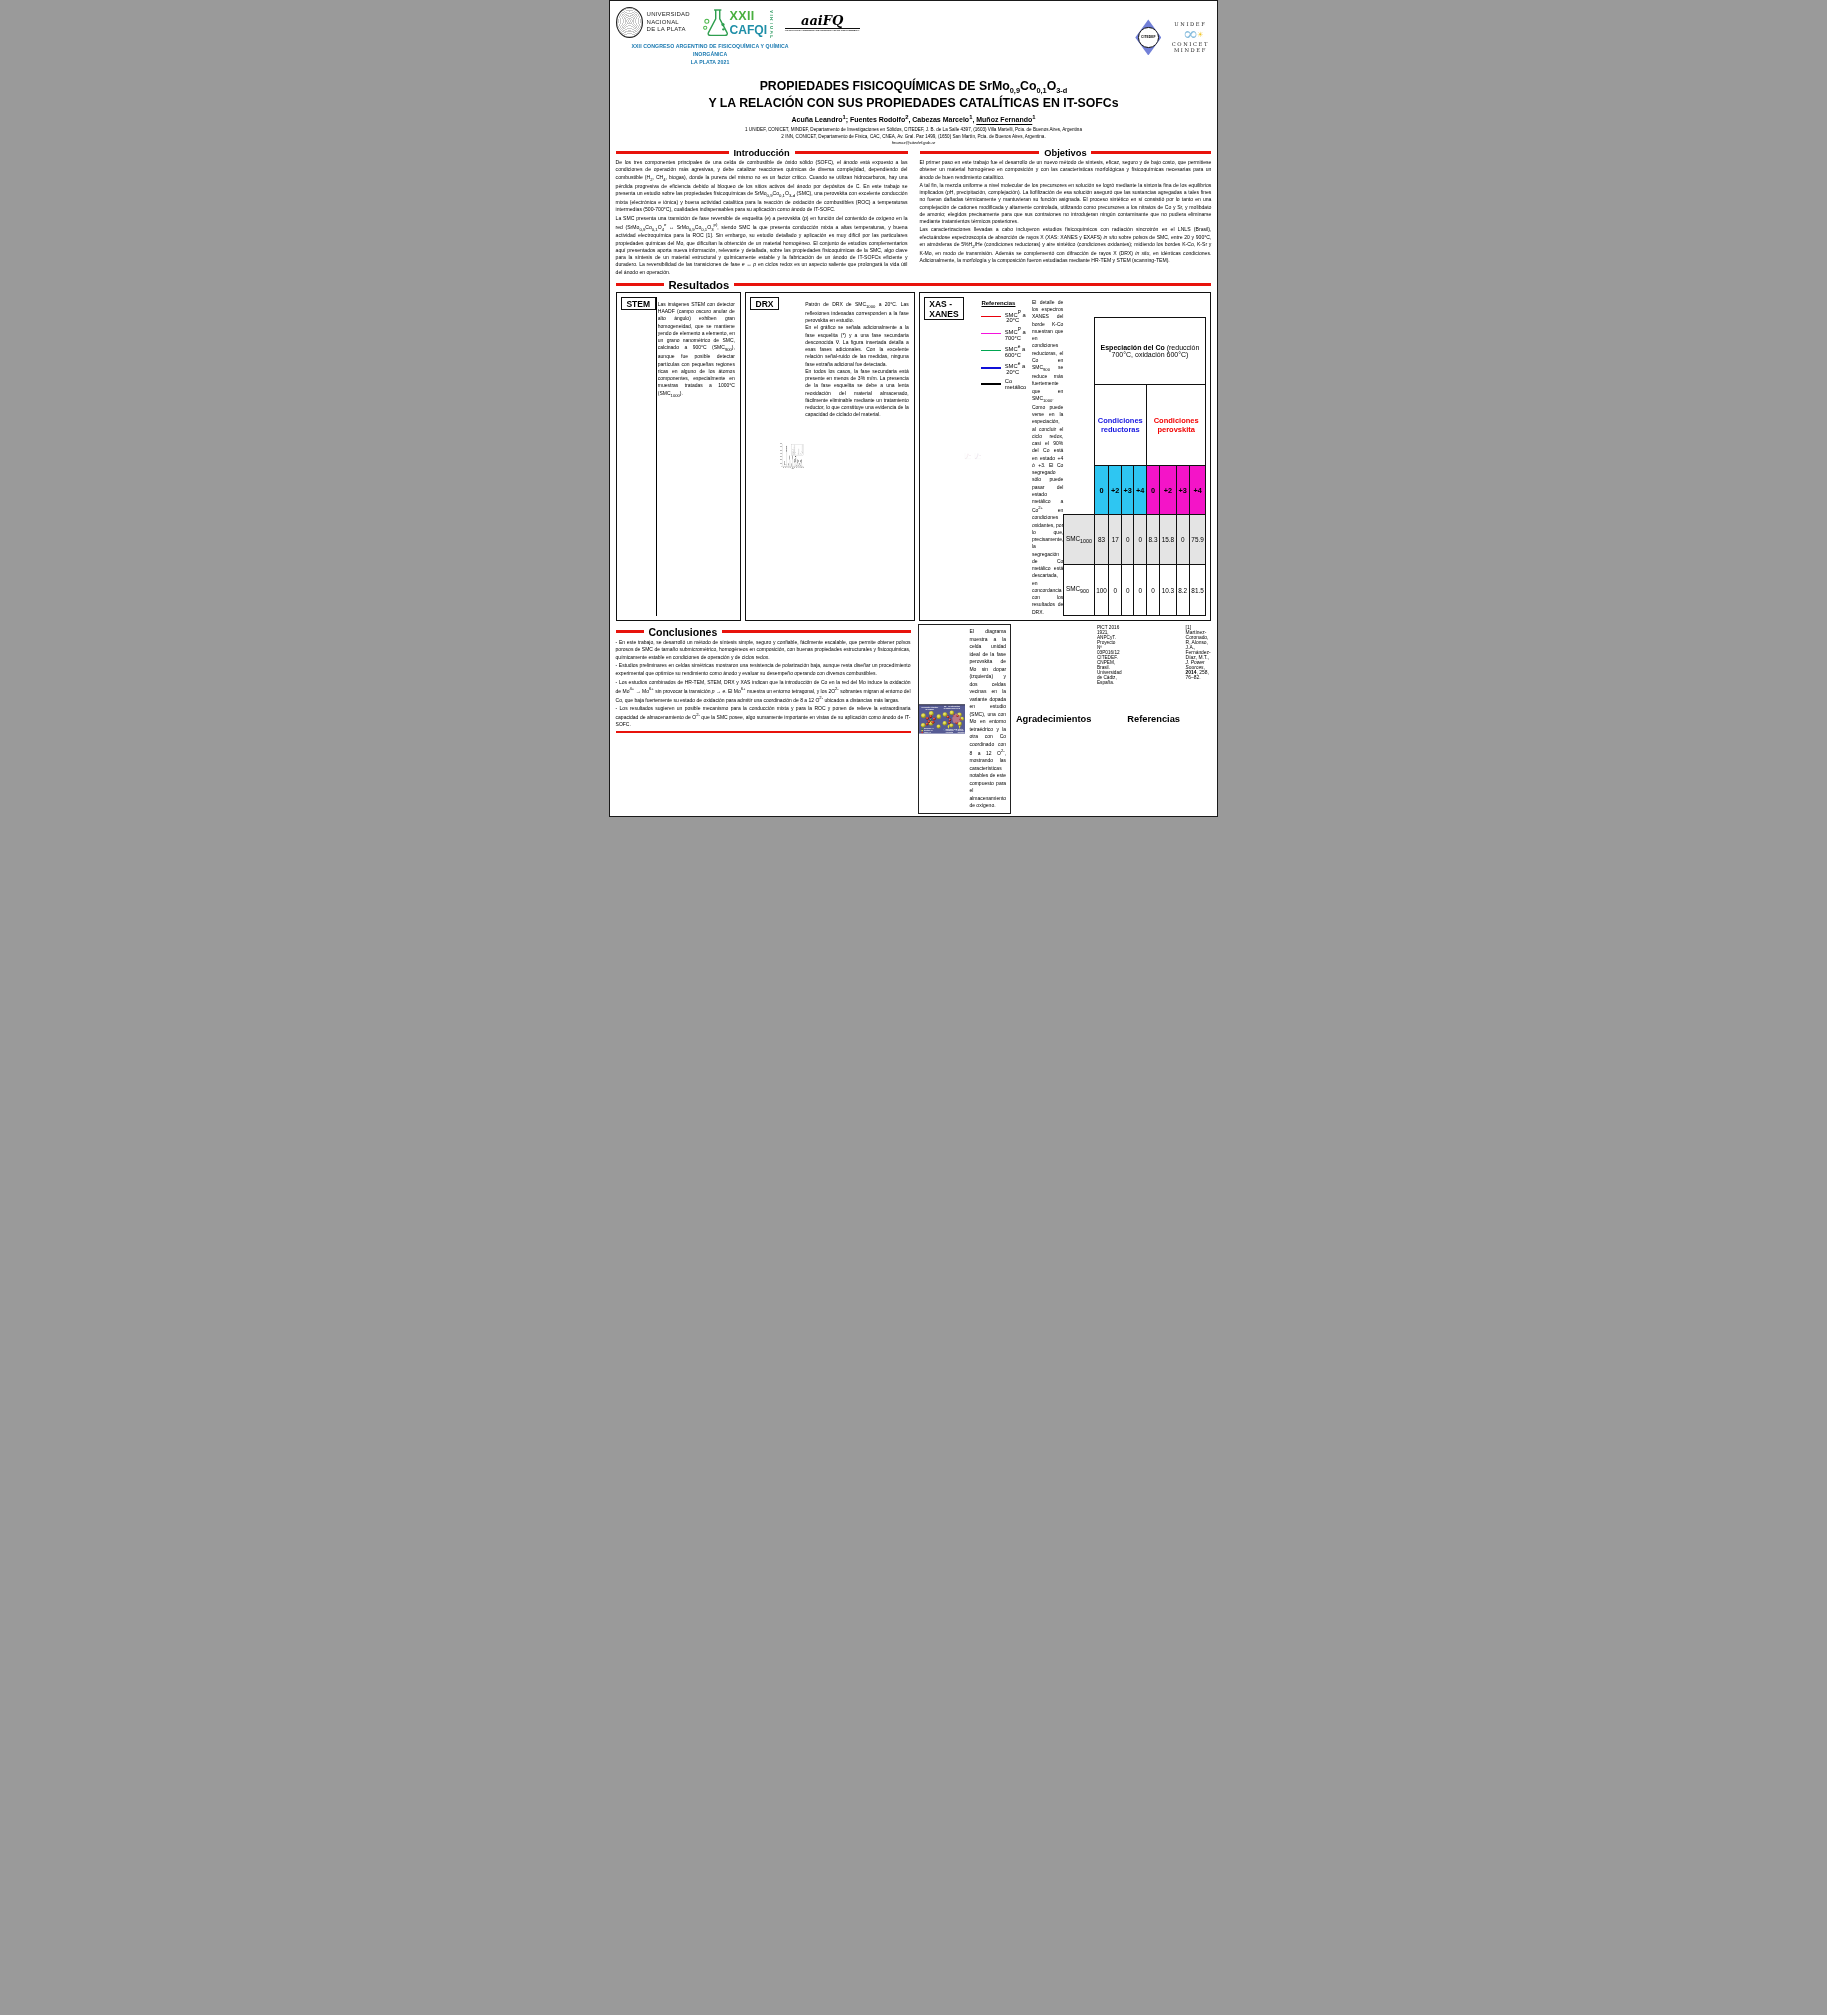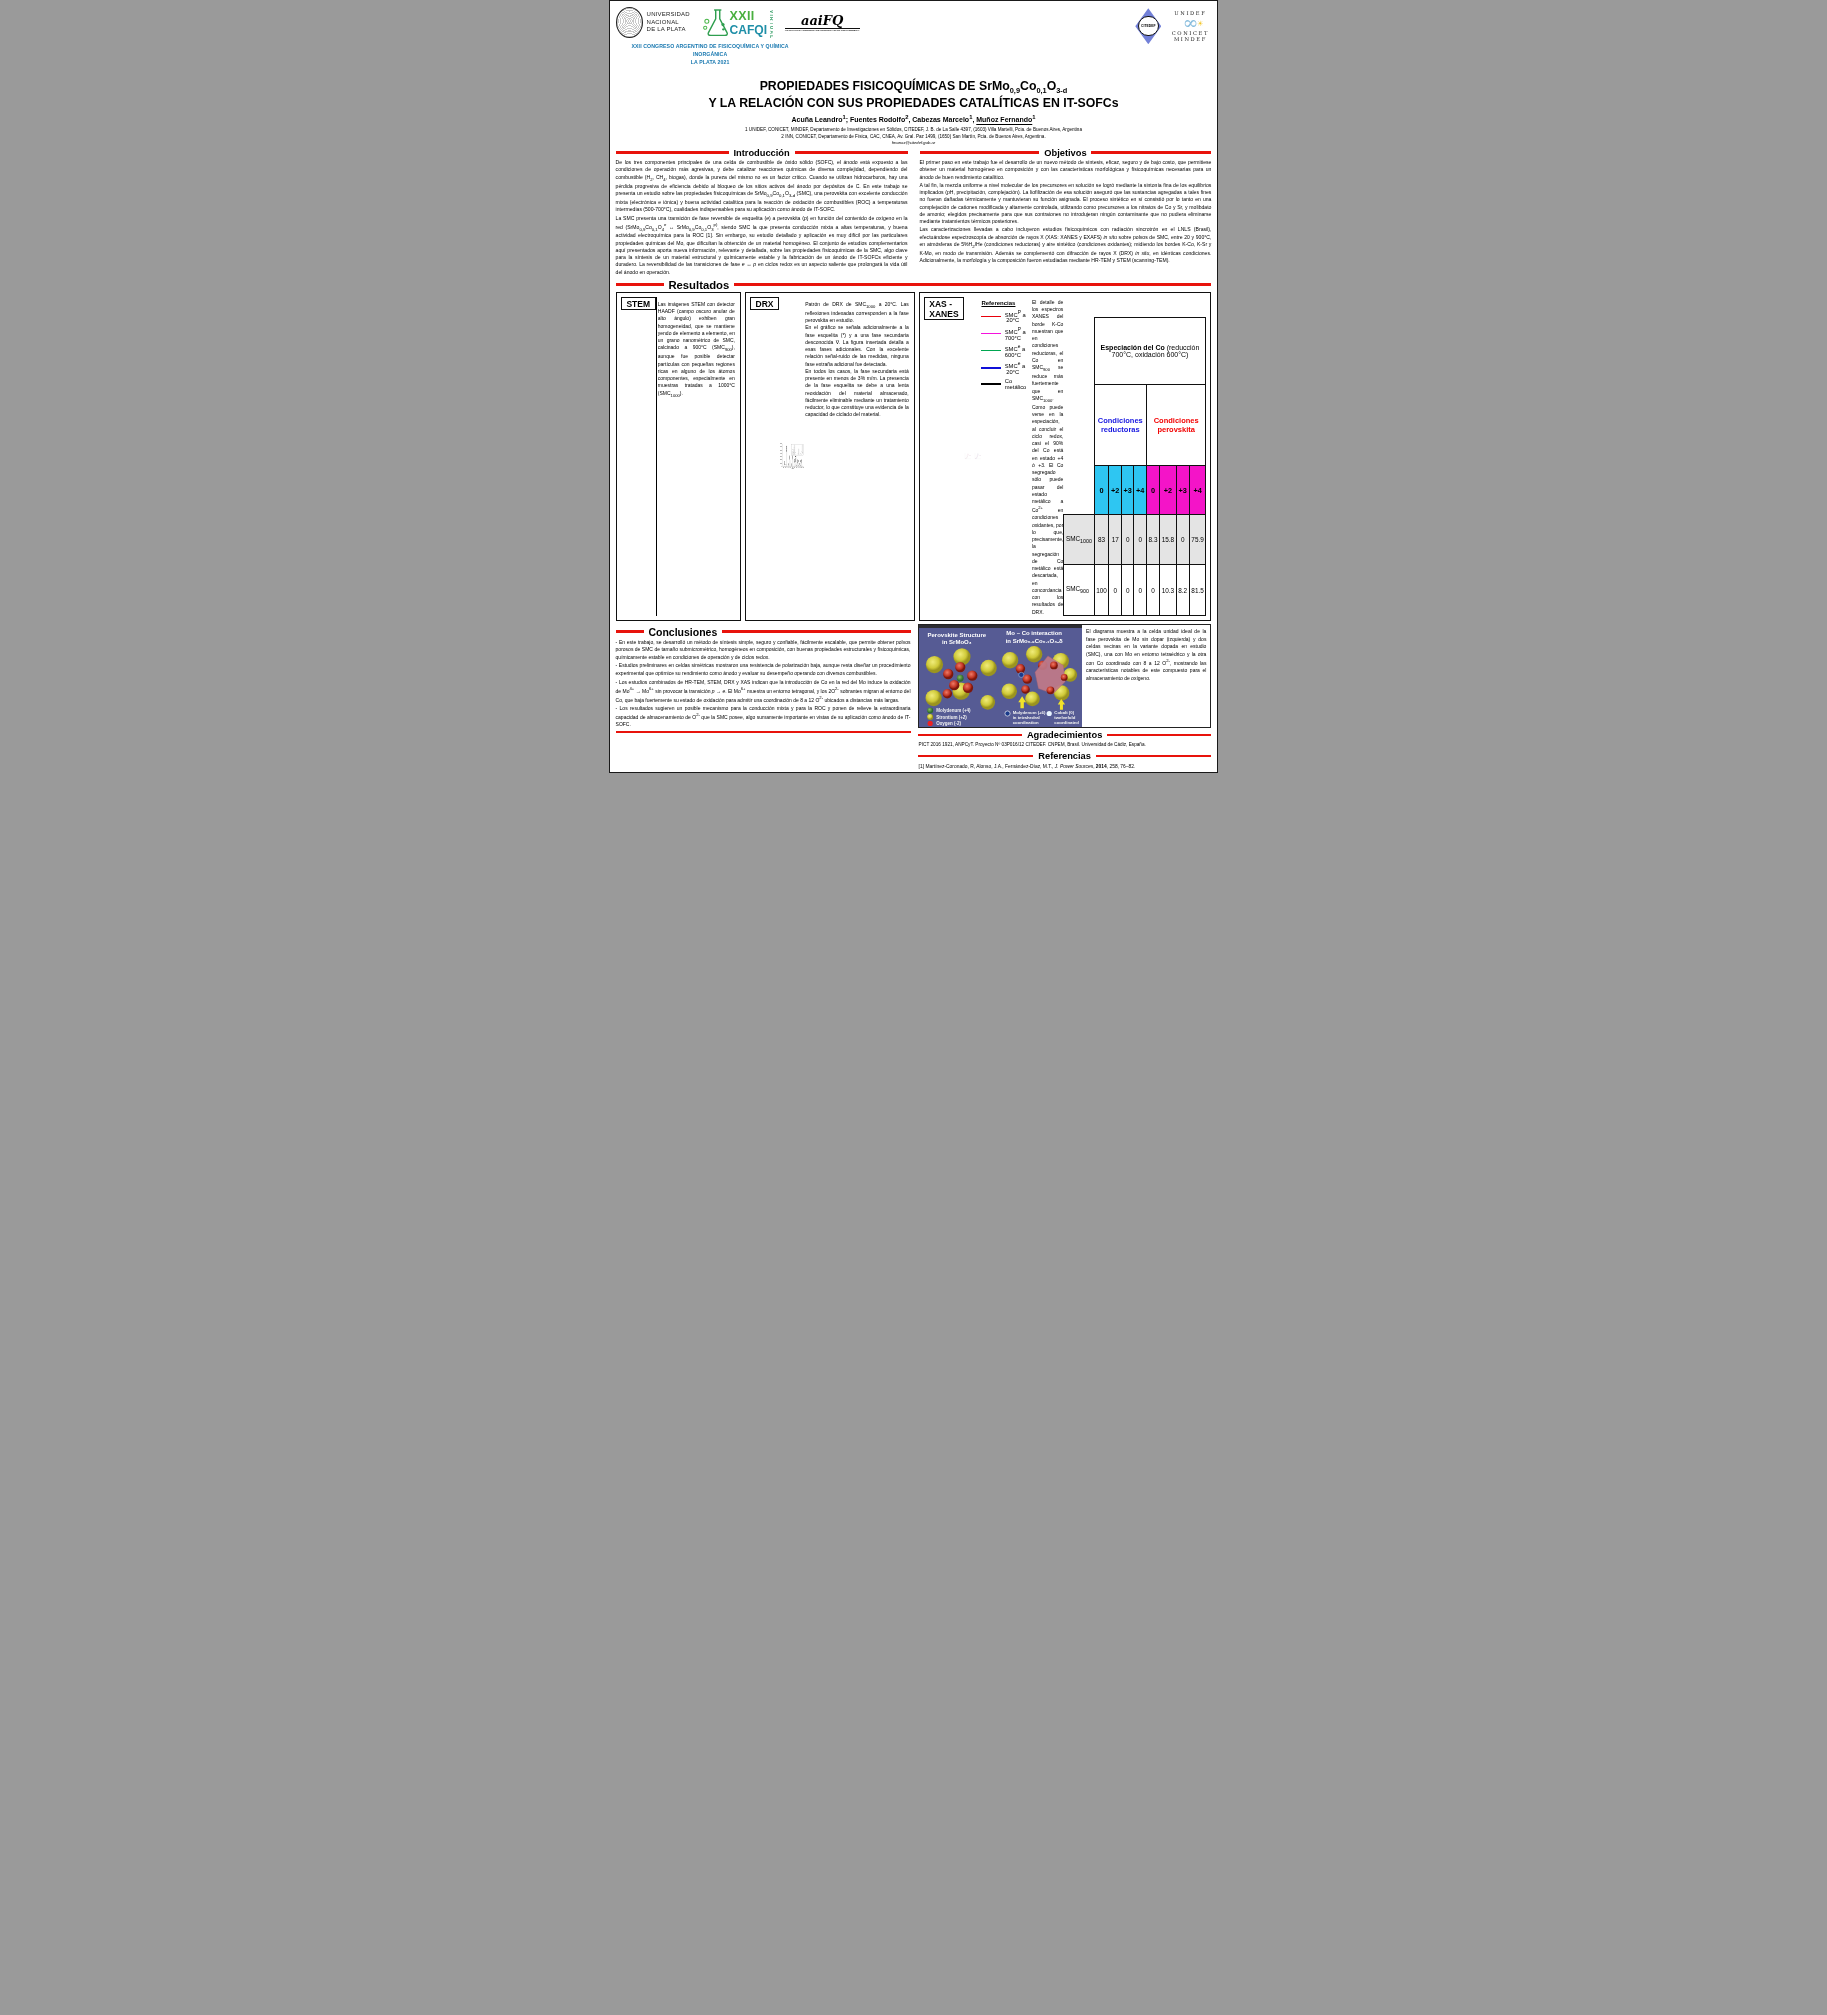--- a/index.html
+++ b/index.html
@@ -1,20 +1,20 @@
 <!DOCTYPE html>
 <html lang="es" style="font-size:6.4px"><head>
 <meta charset="utf-8">
 <style>
   html,body{margin:0;padding:0;background:#9a9a9a;}
   .poster{width:609px;margin:0 auto;background:#fff;color:#000;
     font-family:"Liberation Sans",sans-serif;border:0.8px solid #1a1a1a;
     padding:4px 5.6px 1.6px;box-sizing:border-box;}
   
-  .hdr{display:flex;align-items:flex-start;}
+  .hdr{display:flex;align-items:center;}
   .hdr-left{flex:1;min-width:0;}
   .logo-row{display:flex;align-items:center;gap:12px;}
   .unlp{display:flex;align-items:center;gap:4px;}
   .seal{width:25px;height:29px;border-radius:50%;border:1.2px double #222;
     background:repeating-radial-gradient(circle at 50% 45%,#fff 0 0.8px,#c9c9c9 0.8px 1.6px);}
   .unlp-txt{font-size:6px;line-height:1.25;color:#1c1c1c;letter-spacing:0.2px;}
   .aaifq{text-align:center;}
   .aaifq .script{font-family:"DejaVu Serif",serif;font-style:italic;font-weight:bold;font-size:13px;line-height:1;}
   .aaifq .cap{font-size:2.3px;font-weight:bold;border-top:0.6px solid #111;padding-top:0.8px;margin-top:0.8px;letter-spacing:0.1px;}
   .congress{width:189px;text-align:center;margin-top:3.2px;font-weight:bold;
@@ -95,21 +95,21 @@
   .t-state{font-size:7.3px;font-weight:bold;}
   .t-state.cyan{background:#2ec6f2;}
   .t-state.mag{background:#f414c8;}
   .t-val{font-size:6.4px;padding:4.4px 1.6px;}
   .t-label{font-size:6.4px;text-align:left !important;padding-left:3.2px;}
   .t-shade td{background:#e4e4e4;}
   tr.t-shade td.t-label,{background:#e4e4e4;}
   
   .bottom{display:flex;gap:7.3px;margin-top:3.2px;align-items:flex-start;}
   .bottom-left{flex:0 0 49.5%;min-width:0;}
-  .bottom-right{flex:1;min-width:0;display:flex;flex-direction:column;}
+  .bottom-right{flex:1;min-width:0;display:flex;flex-direction:row;}
   .bullets p{font-size:5px;text-align:justify;line-height:1.45;margin:0 0 1.6px;}
   .end-bar{height:2.4px;background:#e8130c;margin:2.4px 0 0.8px;}
   .diagram-row{display:flex;border:0.8px solid #222;}
   .diagram-row svg{width:56%;height:auto;}
   .diag-cap{flex:1;padding:3.2px 4px;font-size:5px;text-align:justify;line-height:1.5;}
   .diag-cap p{margin:0;}
   .ack-text{font-size:4.7px;margin:0.8px 0.8px 2.4px;}
   .ref-text{font-size:4.9px;margin:0.8px 0.8px 1.6px;}
 </style>
 </head>

